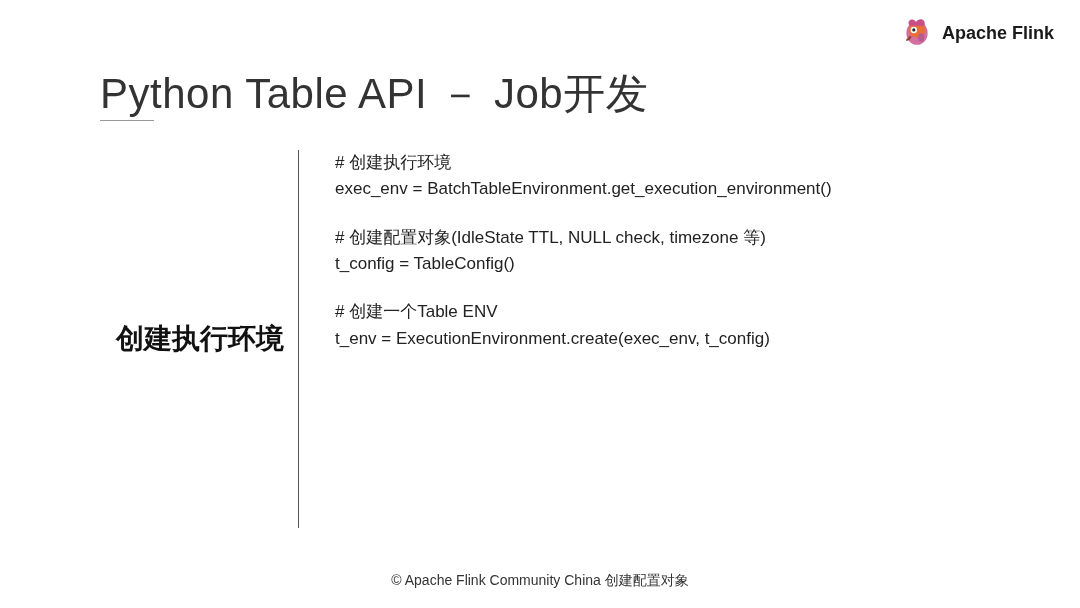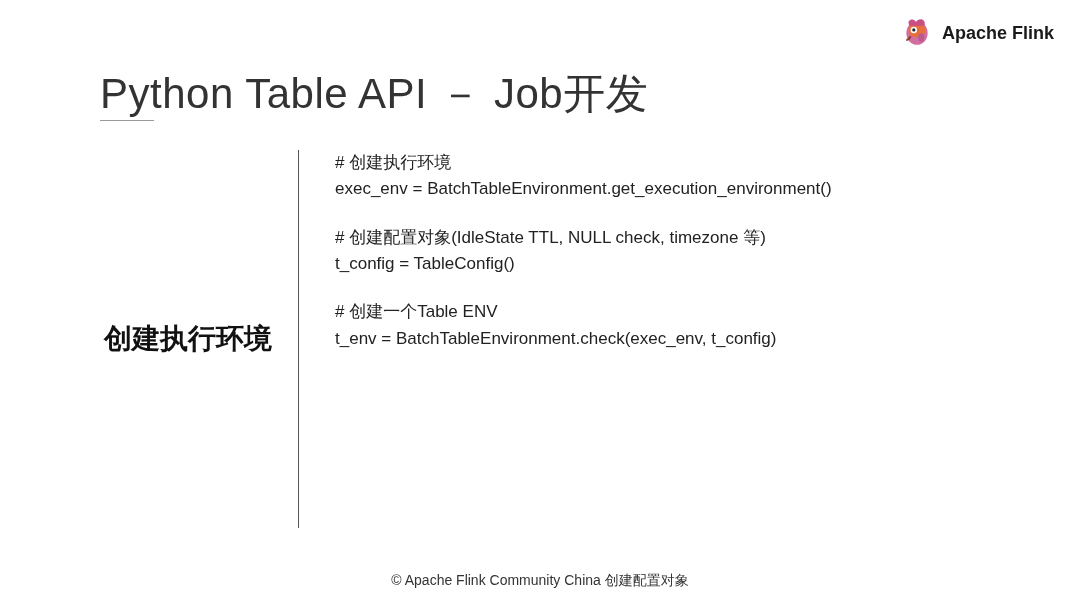--- a/index.html
+++ b/index.html
@@ -37,21 +37,21 @@
       position: absolute;
       top: 150px; left: 90px; right: 60px; bottom: 80px;
       display: flex;
     }
     .label-col {
       width: 200px;
       display: flex; align-items: center; justify-content: flex-start;
       padding-left: 14px;
     }
     .label-col .label {
-      font-size: 28px; font-weight: 700; color: #111;
+      font-size: 28px; font-weight: 700; color: #111; margin-left: 12px;
     }
     .divider {
       width: 1px; background: #555;
       margin: 0 36px 0 8px;
     }
     .code-col {
       flex: 1;
       display: flex; flex-direction: column; justify-content: flex-start;
       font-size: 17px; line-height: 1.55;
       color: #222;
@@ -92,17 +92,17 @@
   </div>
   <div class="divider"></div>
   <div class="code-col">
     <div class="code-line"># 创建执行环境</div>
     <div class="code-line">exec_env = BatchTableEnvironment.get_execution_environment()</div>
     <div class="blank"></div>
     <div class="code-line"># 创建配置对象(IdleState TTL, NULL check, timezone 等)</div>
     <div class="code-line">t_config = TableConfig()</div>
     <div class="blank"></div>
     <div class="code-line"># 创建一个Table ENV</div>
-    <div class="code-line">t_env = BatchTableEnvironment.check(exec_env, t_config)</div>
+    <div class="code-line">t_env = ExecutionEnvironment.create(exec_env, t_config)</div>
   </div>
 </div>
 
 <div class="footer">© Apache Flink Community China  创建配置对象</div>
 
 </body></html>

